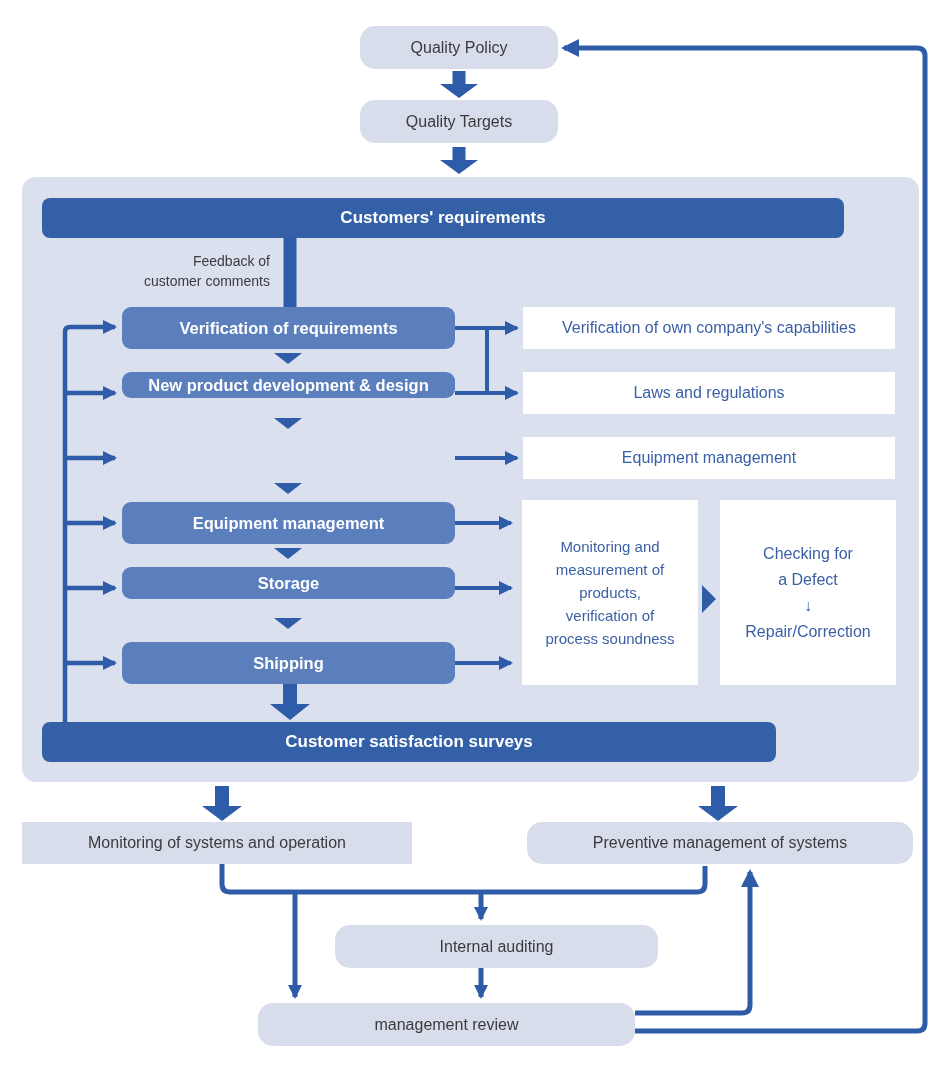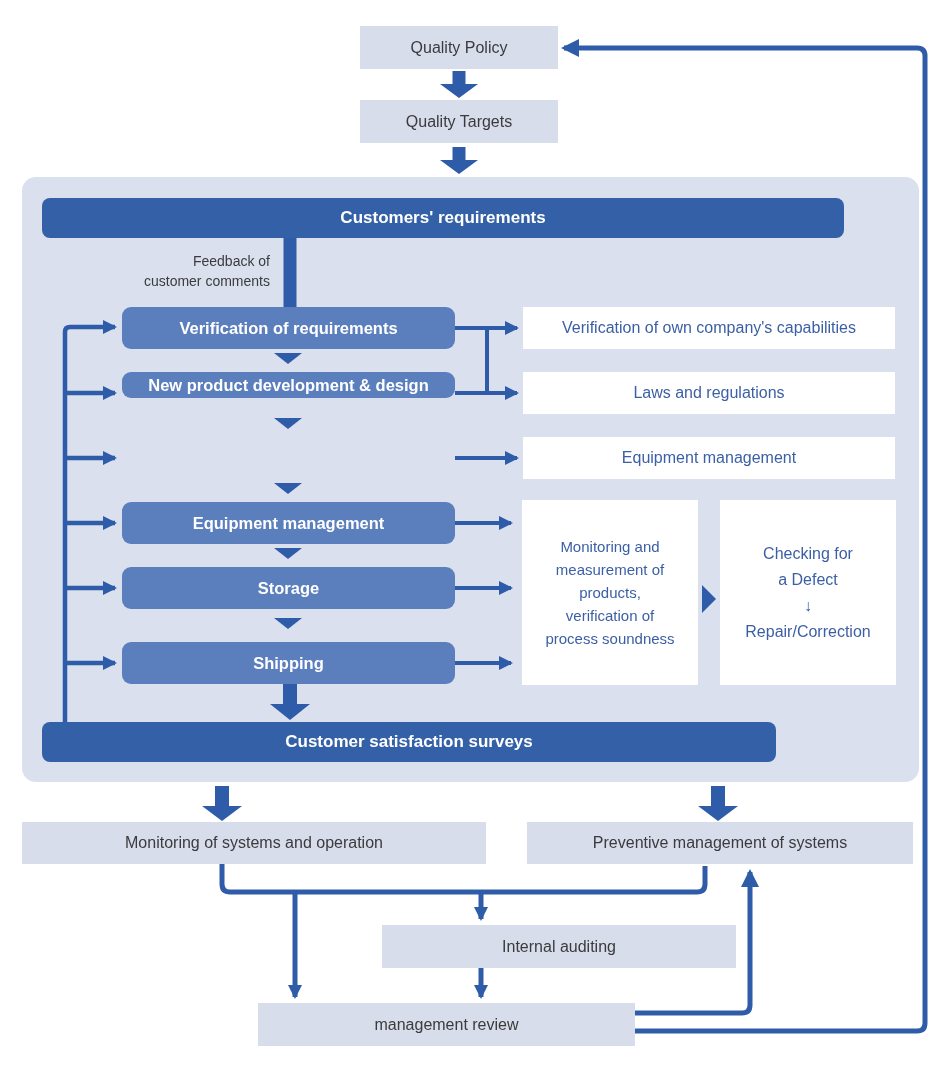--- a/index.html
+++ b/index.html
@@ -11,21 +11,21 @@
   .layer { position:absolute; left:0; top:0; width:951px; height:1077px; }
   .box {
     position:absolute; box-sizing:border-box;
     display:flex; align-items:center; justify-content:center;
     flex-direction:column; text-align:center;
   }
   .container-bg {
     position:absolute; left:22px; top:177px; width:897px; height:605px;
     background:#dae0ee; border-radius:14px;
   }
-  .light  { background:#d8ddeb; border-radius:0; color:#3b3b3d; font-size:16px; }
+  .light  { background:#d8ddeb; border-radius:15px; color:#3b3b3d; font-size:16px; }
   .square { border-radius:0; }
   .band   { background:#3460a8; border-radius:8px; color:#ffffff; font-weight:bold; font-size:17px; }
   .process{ background:#5b7ebd; border-radius:9px;  color:#ffffff; font-weight:bold; font-size:16.5px; }
   .whitebox{ background:#ffffff; border-radius:0; color:#3b5fa5; font-size:16px; }
   .feedback-note {
     position:absolute; left:110px; top:251px; width:160px;
     text-align:right; color:#3b3b3d; font-size:14px; line-height:1.45;
   }
   .mline { line-height:23px; font-size:15px; }
   .cline { line-height:26px; font-size:16px; }
@@ -108,21 +108,21 @@
   <div class="box band" style="left:42px; top:198px; width:802px; height:40px;">Customers' requirements</div>
 
   <div class="feedback-note">
     <div>Feedback of</div>
     <div>customer comments</div>
   </div>
 
   <div class="box process" style="left:122px; top:307px; width:333px; height:42px;">Verification of requirements</div>
   <div class="box process" style="left:122px; top:372px; width:333px; height:26px;">New product development &amp; design</div>
   <div class="box process" style="left:122px; top:502px; width:333px; height:42px;">Equipment management</div>
-  <div class="box process" style="left:122px; top:567px; width:333px; height:42px;">Storage</div>
+  <div class="box process" style="left:122px; top:567px; width:333px; height:32px;">Storage</div>
   <div class="box process" style="left:122px; top:642px; width:333px; height:42px;">Shipping</div>
 
   <div class="box whitebox" style="left:523px; top:307px; width:372px; height:42px;">Verification of own company's capabilities</div>
   <div class="box whitebox" style="left:523px; top:372px; width:372px; height:42px;">Laws and regulations</div>
   <div class="box whitebox" style="left:523px; top:437px; width:372px; height:42px;">Equipment management</div>
 
   <div class="box whitebox" style="left:522px; top:500px; width:176px; height:185px;">
     <div class="mline">Monitoring and</div>
     <div class="mline">measurement of</div>
     <div class="mline">products,</div>
@@ -131,18 +131,18 @@
   </div>
   <div class="box whitebox" style="left:720px; top:500px; width:176px; height:185px;">
     <div class="cline">Checking for</div>
     <div class="cline">a Defect</div>
     <div class="cline">↓</div>
     <div class="cline">Repair/Correction</div>
   </div>
 
   <div class="box band" style="left:42px; top:722px; width:734px; height:40px;">Customer satisfaction surveys</div>
 
-  <div class="box light square" style="left:22px; top:822px; width:464px; height:42px;">Monitoring of systems and operation</div>
+  <div class="box light square" style="left:22px; top:822px; width:390px; height:42px;">Monitoring of systems and operation</div>
   <div class="box light" style="left:527px; top:822px; width:386px; height:42px;">Preventive management of systems</div>
-  <div class="box light" style="left:335px; top:925px; width:354px; height:43px;margin-left:47px;">Internal auditing</div>
+  <div class="box light" style="left:335px; top:925px; width:323px; height:43px;">Internal auditing</div>
   <div class="box light" style="left:258px; top:1003px; width:377px; height:43px;">management review</div>
 
 </div>
 
 </body></html>

